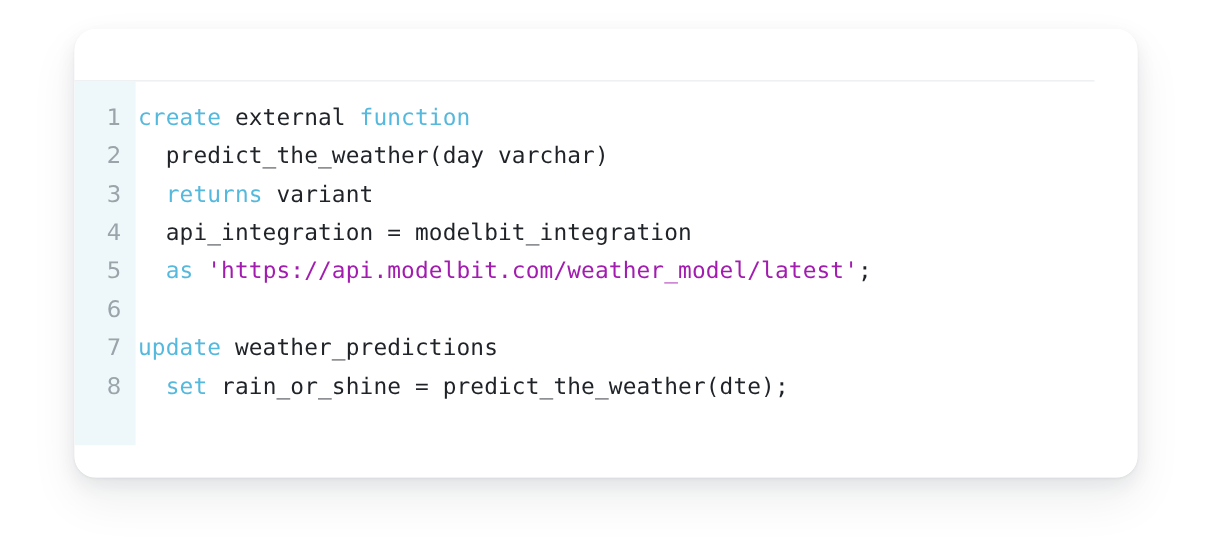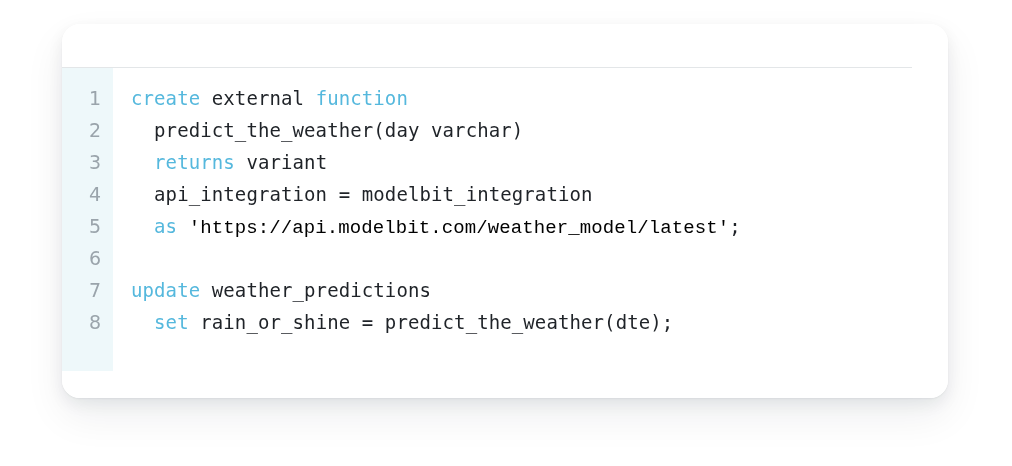--- a/index.html
+++ b/index.html
@@ -89,36 +89,36 @@
     font-family: "DejaVu Sans", sans-serif;
     font-size: 19px;
     color: #9aa4ab;
     font-weight: 400;
     user-select: none;
   }
 
   .code {
     flex: 1 1 auto;
     padding-top: 14px;
-    padding-left: 18px;
+    padding-left: 2px;
     box-sizing: border-box;
     font-family: "DejaVu Sans Mono", monospace;
     font-size: 19px;
     white-space: pre;
   }
 
   .code .line {
     height: 32px;
     line-height: 32px;
     color: #1f2328;
     letter-spacing: 0.1px;
   }
 
   .tok-keyword { color: #55b8dd; }
-  .tok-string  { color: #000000; font-family: Liberation Mono, monospace; }
+  .tok-string  { color: #a21caf; }
   .tok-plain   { color: #1f2328; }
   .tok-punct   { color: #1f2328; }
 </style>
 </head>
 <body>
 
 <div class="stage">
 
   <div class="code-card">
 

